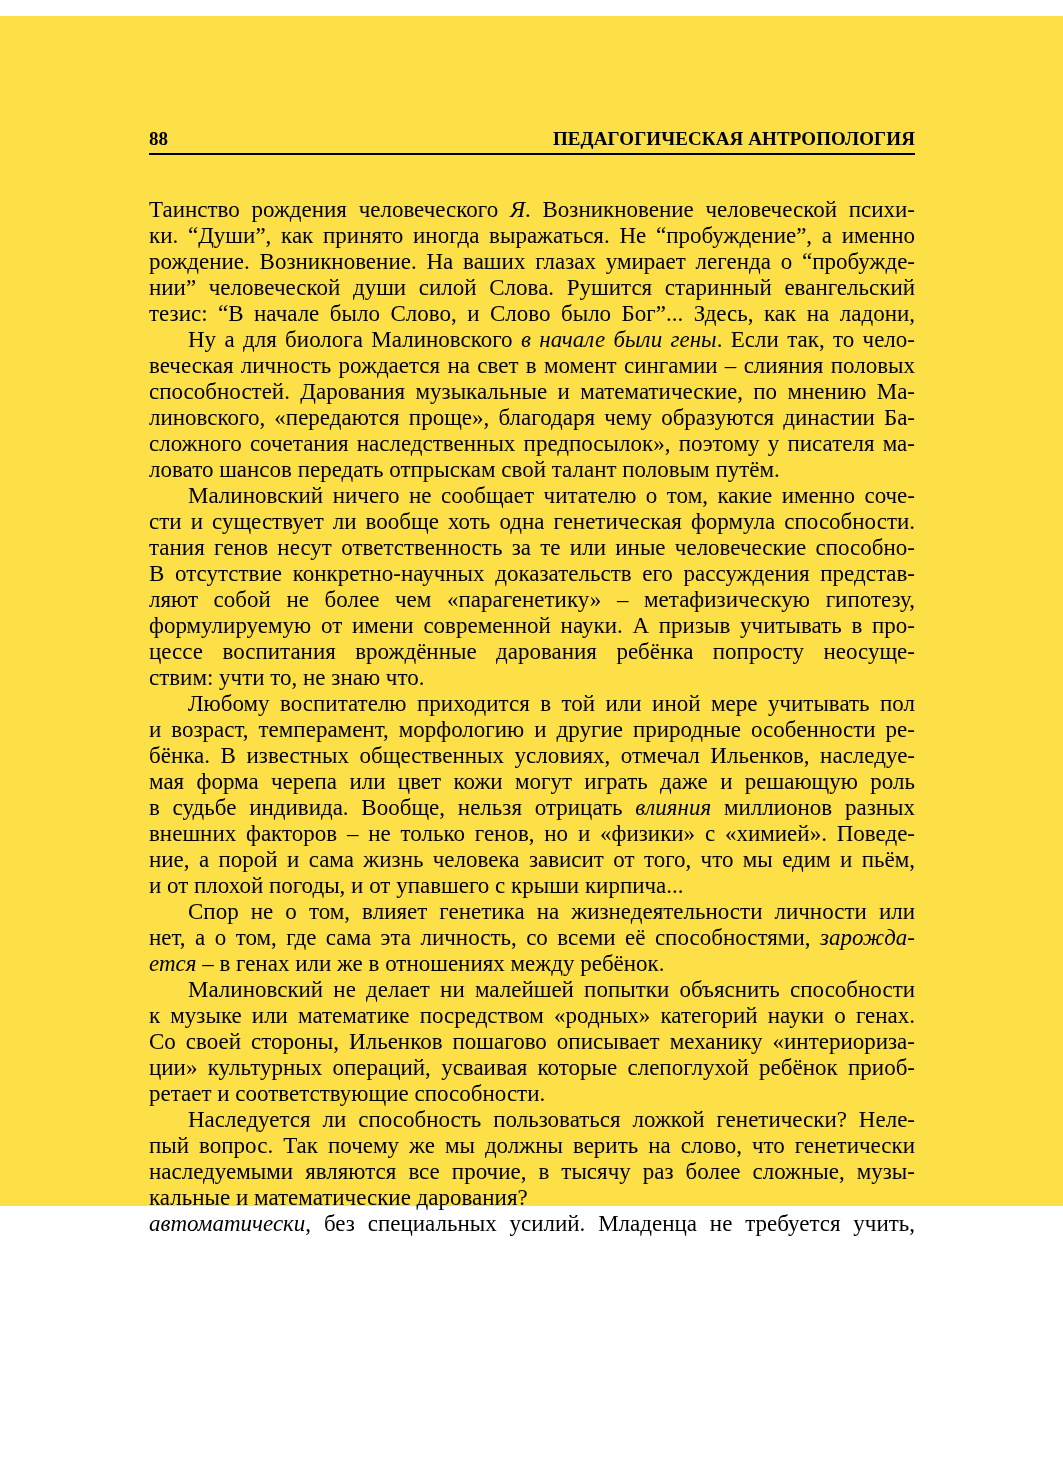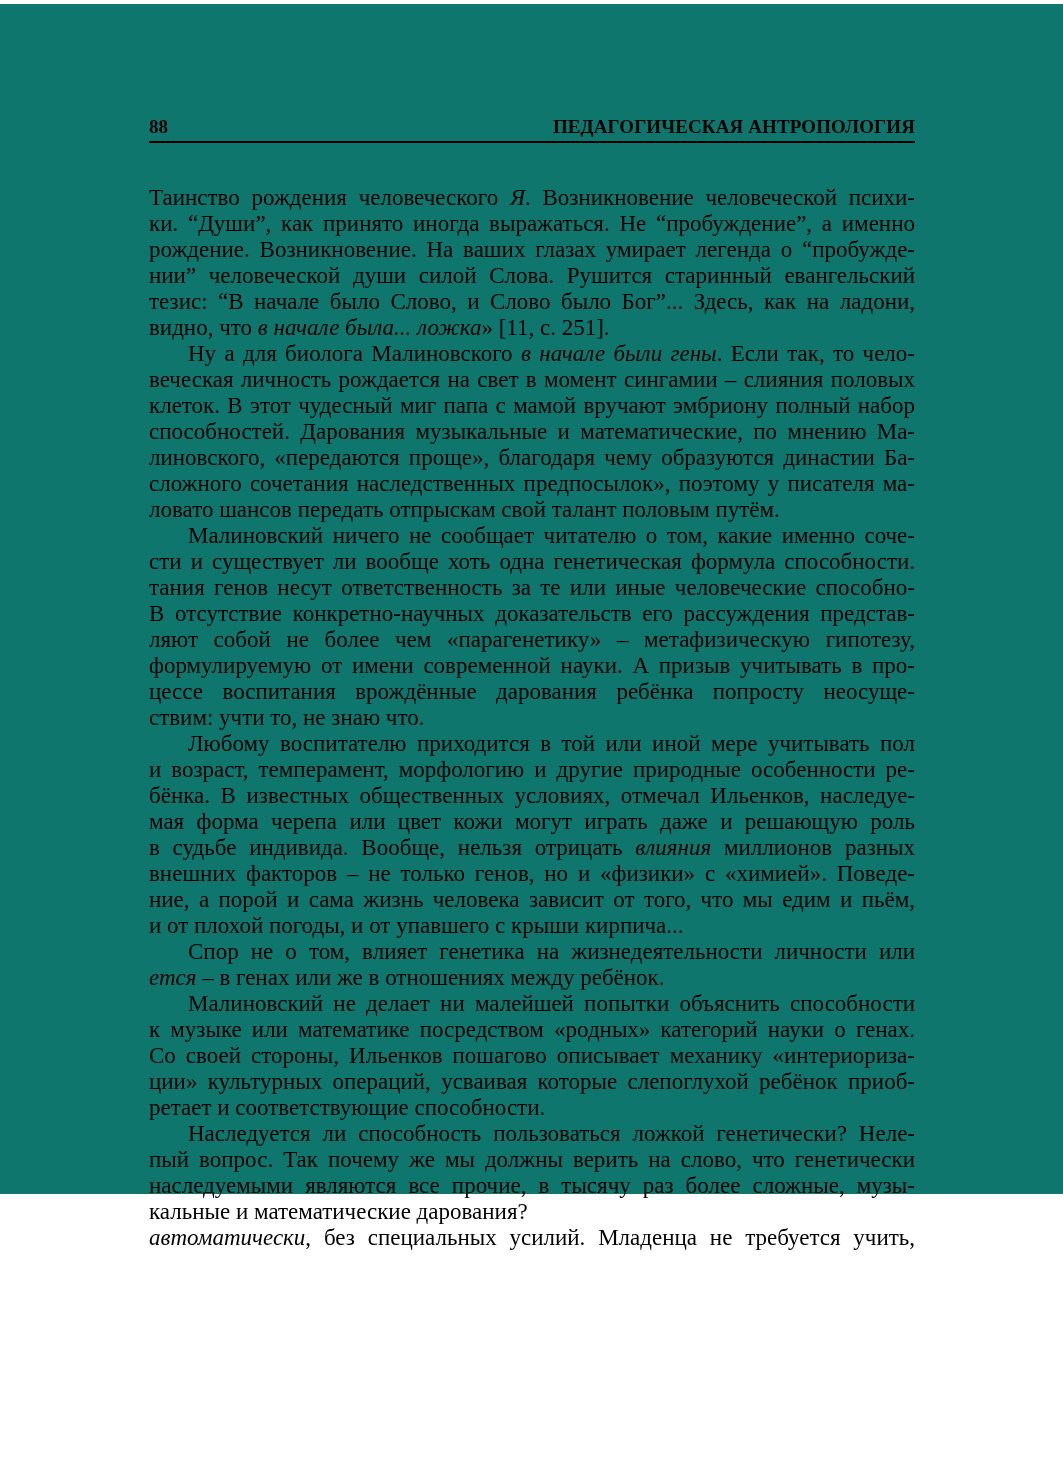--- a/index.html
+++ b/index.html
@@ -1,17 +1,17 @@
 <!DOCTYPE html>
 <html><head>
 <meta charset="utf-8">
 <style>
   html, body { margin: 0; padding: 0; background: #ffffff; }
   body { width: 1063px; height: 1476px; position: relative; overflow: hidden; }
-  .page { position: absolute; left: 0; top: 4px; width: 1063px; height: 1190px; background: #0f766e; }
+  .page { position: absolute; left: 0; top: 16px; width: 1063px; height: 1190px; background: #fde047; }
   .header { position: absolute; left: 149px; top: 112px; width: 766px; height: 24px;
     font-family: "Liberation Serif", serif; font-weight: bold; font-size: 19px; color: #000; }
   .header .pnum { position: absolute; left: 0; top: 0; }
   .header .title { position: absolute; right: 0; top: 0; letter-spacing: 0.1px; }
   .rule { position: absolute; left: 149px; top: 137px; width: 766px; height: 2px; background: #000; }
   .body { position: absolute; left: 149px; top: 181px; width: 766px;
     font-family: "Liberation Serif", serif; font-size: 23px; color: #000; }
   .line { height: 26px; line-height: 26px; white-space: nowrap; text-align: justify; text-align-last: justify; overflow: visible; }
   .line.last { text-align-last: left; }
   .line.indent { padding-left: 39px; }
@@ -25,24 +25,22 @@
     <span class="pnum">88</span>
     <span class="title">ПЕДАГОГИЧЕСКАЯ АНТРОПОЛОГИЯ</span>
   </div>
   <div class="rule"></div>
   <div class="body" id="body-text">
       <div class="line"><span>Таинство рождения человеческого </span><span class="it">Я</span><span>. Возникновение человеческой психи-</span></div>
       <div class="line"><span>ки. “Души”, как принято иногда выражаться. Не “пробуждение”, а именно</span></div>
       <div class="line"><span>рождение. Возникновение. На ваших глазах умирает легенда о “пробужде-</span></div>
       <div class="line"><span>нии” человеческой души силой Слова. Рушится старинный евангельский</span></div>
       <div class="line"><span>тезис: “В начале было Слово, и Слово было Бог”... Здесь, как на ладони,</span></div>
-      <div class="line last"><span>видно, что </span><span class="it">в начале была... ложка</span><span>» [11, с. 251].</span></div>
       <div class="line indent"><span>Ну а для биолога Малиновского </span><span class="it">в начале были гены</span><span>. Если так, то чело-</span></div>
       <div class="line"><span>веческая личность рождается на свет в момент сингамии – слияния половых</span></div>
-      <div class="line"><span>клеток. В этот чудесный миг папа с мамой вручают эмбриону полный набор</span></div>
       <div class="line"><span>способностей. Дарования музыкальные и математические, по мнению Ма-</span></div>
       <div class="line"><span>линовского, «передаются проще», благодаря чему образуются династии Ба-</span></div>
       <div class="line"><span>сложного сочетания наследственных предпосылок», поэтому у писателя ма-</span></div>
       <div class="line last"><span>ловато шансов передать отпрыскам свой талант половым путём.</span></div>
       <div class="line indent"><span>Малиновский ничего не сообщает читателю о том, какие именно соче-</span></div>
       <div class="line"><span>сти и существует ли вообще хоть одна генетическая формула способности.</span></div>
       <div class="line"><span>тания генов несут ответственность за те или иные человеческие способно-</span></div>
       <div class="line"><span>В отсутствие конкретно-научных доказательств его рассуждения представ-</span></div>
       <div class="line"><span>ляют собой не более чем «парагенетику» – метафизическую гипотезу,</span></div>
       <div class="line"><span>формулируемую от имени современной науки. А призыв учитывать в про-</span></div>
@@ -50,20 +48,21 @@
       <div class="line last"><span>ствим: учти то, не знаю что.</span></div>
       <div class="line indent"><span>Любому воспитателю приходится в той или иной мере учитывать пол</span></div>
       <div class="line"><span>и возраст, темперамент, морфологию и другие природные особенности ре-</span></div>
       <div class="line"><span>бёнка. В известных общественных условиях, отмечал Ильенков, наследуе-</span></div>
       <div class="line"><span>мая форма черепа или цвет кожи могут играть даже и решающую роль</span></div>
       <div class="line"><span>в судьбе индивида. Вообще, нельзя отрицать </span><span class="it">влияния</span><span> миллионов разных</span></div>
       <div class="line"><span>внешних факторов – не только генов, но и «физики» с «химией». Поведе-</span></div>
       <div class="line"><span>ние, а порой и сама жизнь человека зависит от того, что мы едим и пьём,</span></div>
       <div class="line last"><span>и от плохой погоды, и от упавшего с крыши кирпича...</span></div>
       <div class="line indent"><span>Спор не о том, влияет генетика на жизнедеятельности личности или</span></div>
+      <div class="line"><span>нет, а о том, где сама эта личность, со всеми её способностями, </span><span class="it">зарожда-</span></div>
       <div class="line last"><span class="it">ется</span><span> – в генах или же в отношениях между ребёнок.</span></div>
       <div class="line indent"><span>Малиновский не делает ни малейшей попытки объяснить способности</span></div>
       <div class="line"><span>к музыке или математике посредством «родных» категорий науки о генах.</span></div>
       <div class="line"><span>Со своей стороны, Ильенков пошагово описывает механику «интериориза-</span></div>
       <div class="line"><span>ции» культурных операций, усваивая которые слепоглухой ребёнок приоб-</span></div>
       <div class="line last"><span>ретает и соответствующие способности.</span></div>
       <div class="line indent"><span>Наследуется ли способность пользоваться ложкой генетически? Неле-</span></div>
       <div class="line"><span>пый вопрос. Так почему же мы должны верить на слово, что генетически</span></div>
       <div class="line"><span>наследуемыми являются все прочие, в тысячу раз более сложные, музы-</span></div>
       <div class="line last"><span>кальные и математические дарования?</span></div>

